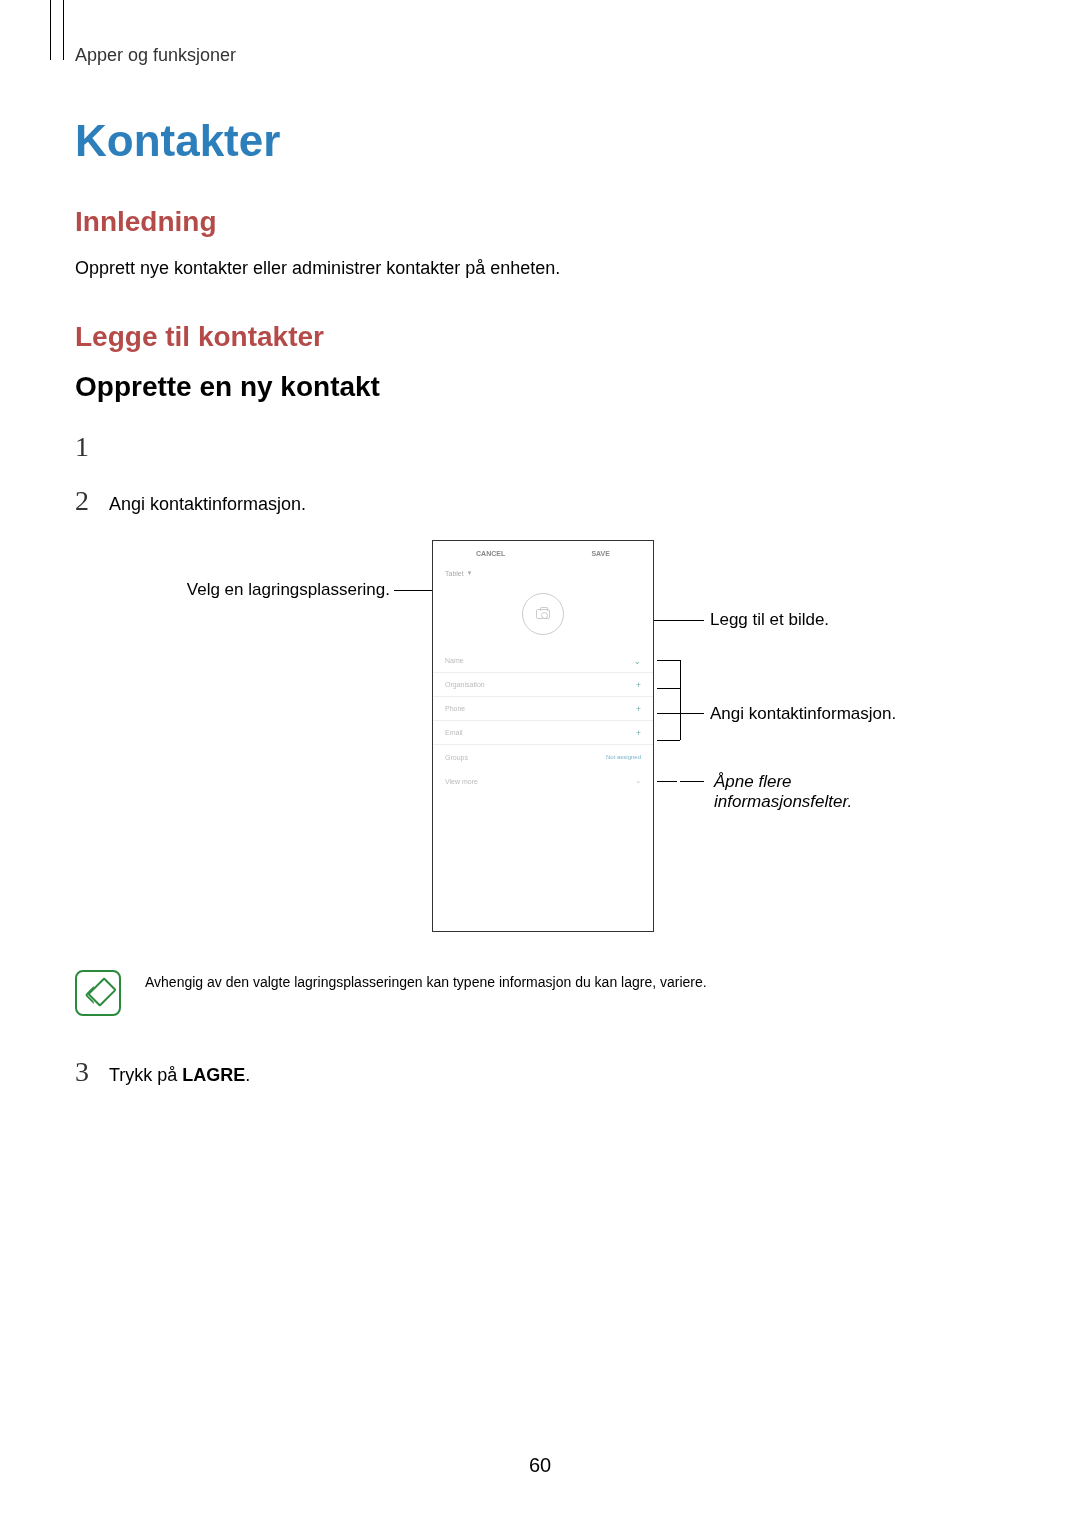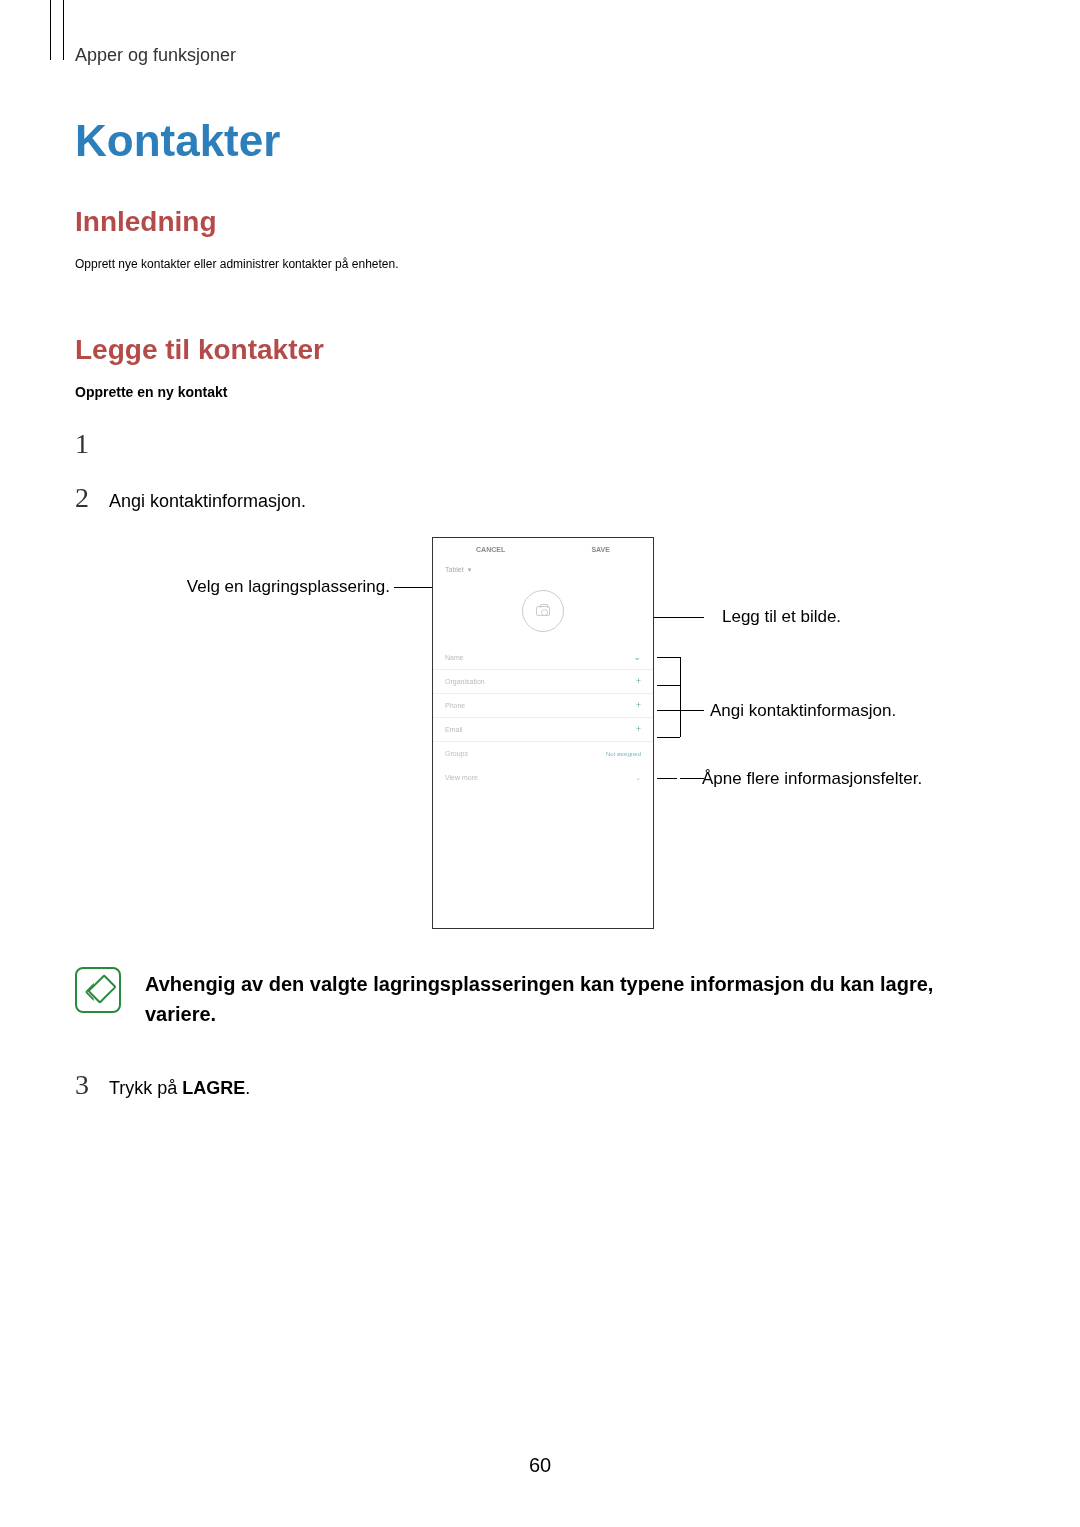--- a/index.html
+++ b/index.html
@@ -9,22 +9,22 @@
       width: 1080px;
       height: 1527px;
       position: relative;
       color: #000;
     }
     .page { padding: 40px 75px 0 75px; position: relative; height: 100%; }
     .top-bar { position: absolute; top: 0; left: 50px; width: 14px; height: 60px; border-left: 1px solid #000; border-right: 1px solid #000; }
     .breadcrumb { font-size: 18px; color: #333; margin: 5px 0 50px 0; }
     h1.title { font-size: 44px; color: #2D7FBB; font-weight: 700; margin-bottom: 40px; }
     h2.section { font-size: 28px; color: #B44B49; font-weight: 700; margin-bottom: 18px; }
-    p.body { font-size: 12px; color: #000; margin-bottom: 61px; line-height: 1.4; }
-    h3.subsection { font-size: 14px; font-weight: 700; color: #000; margin-bottom: 28px; }
+    p.body { font-size: 18px; color: #000; margin-bottom: 40px; line-height: 1.4; }
+    h3.subsection { font-size: 28px; font-weight: 700; color: #000; margin-bottom: 28px; }
     .step { display: flex; align-items: baseline; margin-bottom: 22px; }
     .step-num { font-size: 28px; font-weight: 400; width: 34px; color: #333; font-family: Georgia, serif; }
     .step-text { font-size: 18px; color: #000; flex: 1; line-height: 1.5; }
     b { font-weight: 700; }
 
     .add-icon {
       display: inline-flex; align-items: center; justify-content: center;
       width: 20px; height: 20px; border-radius: 50%; background: #E68A2E;
       color: #fff; font-size: 14px; vertical-align: middle; margin: 0 2px;
     }
@@ -69,21 +69,21 @@
     }
     .pencil::before {
       content:""; position:absolute; left:2px; top:2px; width:18px; height:18px;
       border: 2px solid #2a8a3c; border-radius: 3px; transform: rotate(45deg);
       clip-path: polygon(0 40%, 60% 100%, 0 100%);
     }
     .pencil::after {
       content:""; position:absolute; left:6px; top:-2px; width:14px; height:20px;
       border: 2px solid #2a8a3c; border-radius: 2px; transform: rotate(45deg);
     }
-    .note-text { font-size: 20px; line-height: 1.5; padding-top: 2px; font-weight: bold; }
+    .note-text { font-size: 14px; line-height: 1.5; padding-top: 2px; }
 
     .page-number { position:absolute; bottom: 50px; left:0; right:0; text-align:center; font-size: 20px; color:#000; }
   </style>
 </head>
 <body>
 
 <div class="page">
   <div class="top-bar"></div>
 
   <div class="breadcrumb">Apper og funksjoner</div>
@@ -104,32 +104,32 @@
     <div class="step-num">2</div>
     <div class="step-text">Angi kontaktinformasjon.</div>
   </div>
 
   <div class="figure-wrap">
     <div class="figure">
 
       <div class="callout" style="left:0; top:40px; text-align:right; width:240px;">Velg en lagringsplassering.</div>
       <div class="line" style="left:244px; top:50px; width:45px;"></div>
 
-      <div class="callout" style="left:572px; top:70px;">Legg til et bilde.</div>
+      <div class="callout" style="left:560px; top:70px;">Legg til et bilde.</div>
       <div class="line" style="left:430px; top:80px; width:124px;"></div>
 
       <div class="callout" style="left:560px; top:164px;">Angi kontaktinformasjon.</div>
       <div class="line" style="left:530px; top:173px; width:24px;"></div>
       <div class="vline" style="left:530px; top:120px; height:80px;"></div>
       <div class="line" style="left:507px; top:120px; width:23px;"></div>
       <div class="line" style="left:507px; top:148px; width:23px;"></div>
       <div class="line" style="left:507px; top:173px; width:23px;"></div>
       <div class="line" style="left:507px; top:200px; width:23px;"></div>
 
-      <div class="callout" style="left:552px; top:232px;">Åpne flere informasjonsfelter.</div>
+      <div class="callout" style="left:564px; top:232px;font-style:italic;">Åpne flere informasjonsfelter.</div>
       <div class="line" style="left:507px; top:241px; width:20px;"></div>
       <div class="line" style="left:530px; top:241px; width:24px;"></div>
 
       <div class="phone">
         <div class="phone-top">
           <span class="cancel">CANCEL</span>
           <span class="save">SAVE</span>
         </div>
         <div class="storage-row">
           <span>Tablet</span>

